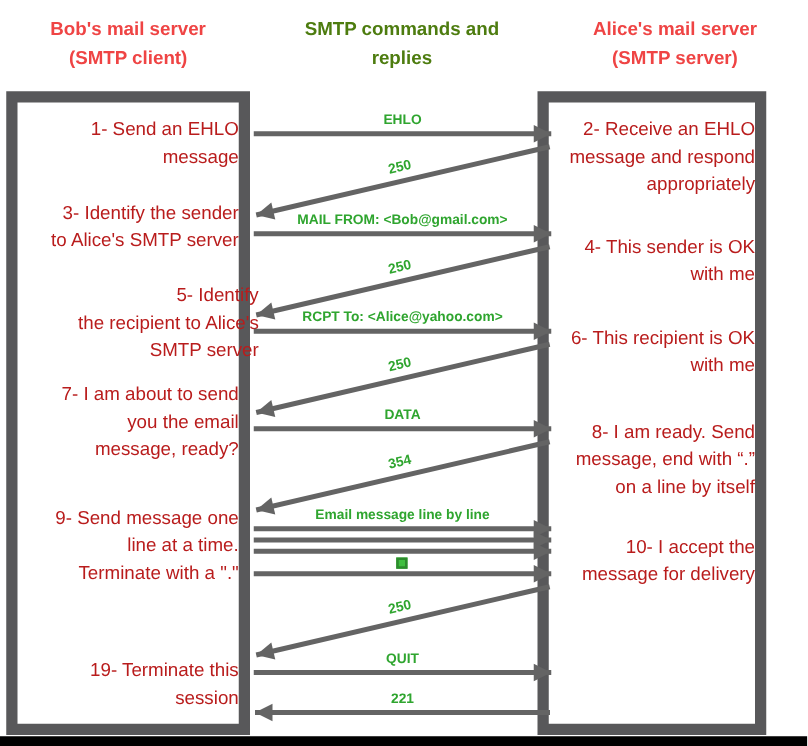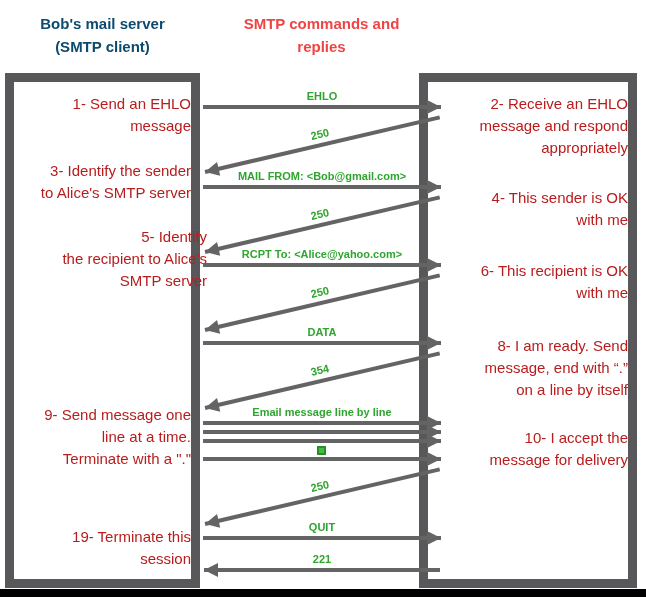--- a/index.html
+++ b/index.html
@@ -4,28 +4,28 @@
 <style>
   html,body { margin:0; padding:0; background:#fff; }
   .page {
     position:relative; width:646px; height:597px; background:#ffffff;
     font-family:"Liberation Sans", sans-serif; overflow:hidden;
   }
   .hdr {
     position:absolute; top:12px; text-align:center;
     font-size:15px; font-weight:bold; line-height:23px; white-space:pre-line;
   }
-  .hdr.gray { color:#0c4a6e; }
-  .hdr.green { color:#ef4444; }
+  .hdr.gray { color:#ef4444; }
+  .hdr.green { color:#4d7c0f; }
   .box {
     position:absolute; top:73px; height:515px; box-sizing:border-box;
     border:9px solid #58585a; background:#ffffff;
   }
   .box.client { left:5px;  width:195px; }
-  .box.server { left:419px; width:218px;padding-left:40px; }
+  .box.server { left:430px; width:183px;padding-left:40px; }
   .item {
     position:absolute; left:0; width:100%; text-align:right;
     color:#b91c1c; font-size:15px; font-weight:normal; line-height:22px;
     white-space:pre-line;
   }
   .arrow { position:absolute; height:4px; background:#646464; }
   .arrow.right { left:203px; width:238px; }
   .arrow.left  { left:204px; width:236px; }
   .arrow.diag  { left:205px; width:241px; transform:rotate(-13.1deg); transform-origin:0 2px; }
   .arrow.right::after {
@@ -49,29 +49,34 @@
 </style>
 </head>
 <body>
 
 <div class="page">
 
   <div class="hdr gray" style="left:5px;   width:195px;">Bob's mail server
 (SMTP client)</div>
   <div class="hdr green" style="left:203px; width:237px;">SMTP commands and
 replies</div>
+  <div class="hdr gray" style="left:443px; width:194px;">Alice's mail server
+(SMTP server)</div>
 
   <div class="box client">
     <div class="item" style="top:11px;">1- Send an EHLO
 message</div>
     <div class="item" style="top:78px;">3- Identify the sender
 to Alice's SMTP server</div>
     <div class="item" style="top:144px;padding-left:16px;">5- Identify
 the recipient to Alice's
 SMTP server</div>
+    <div class="item" style="top:223px;">7- I am about to send
+you the email
+message, ready?</div>
     <div class="item" style="top:322px;">9- Send message one
 line at a time.
 Terminate with a "."</div>
     <div class="item" style="top:444px;">19- Terminate this
 session</div>
   </div>
 
   <div class="box server">
     <div class="item" style="top:11px;">2- Receive an EHLO
 message and respond

